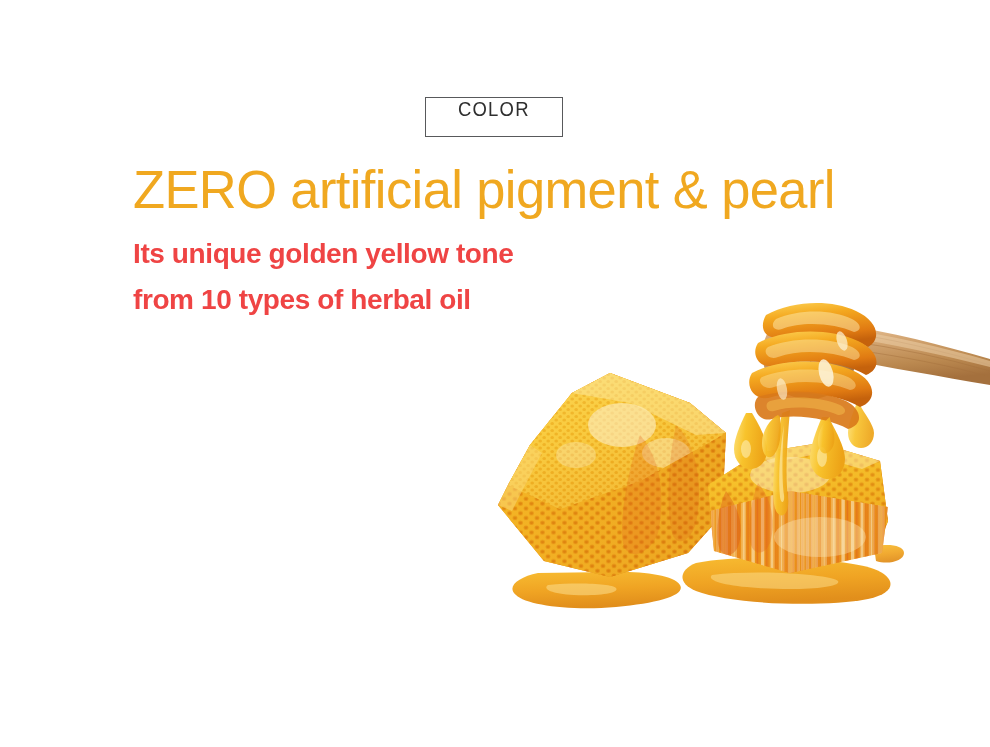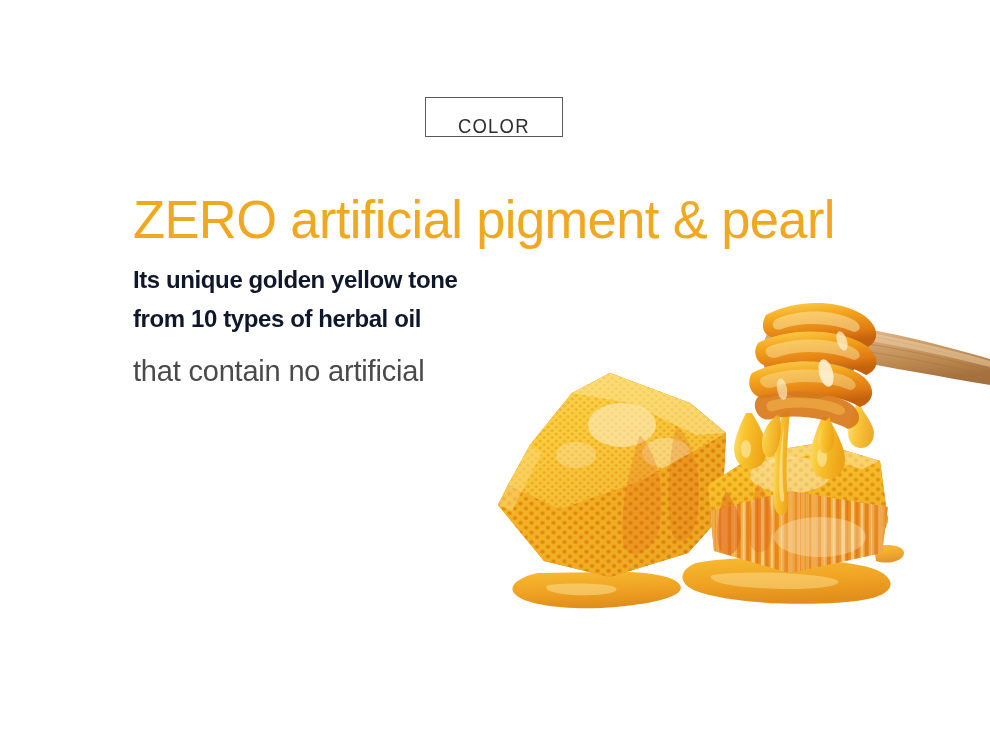--- a/index.html
+++ b/index.html
@@ -22,56 +22,56 @@
   
   .badge {
     position: absolute;
     left: 425px;
     top: 97px;
     width: 138px;
     height: 40px;
     border: 1px solid #58595b;
     box-sizing: border-box;
     display: flex;
-    align-items: flex-end;
+    align-items: flex-start;
     justify-content: center;
   }
   .badge-label {
     font-family: "Liberation Sans Narrow", "Liberation Sans", sans-serif;
     font-size: 21px;
     font-weight: 400;
     letter-spacing: 1.4px;
     color: #2f2f2f;
     transform: scaleX(0.88);
     line-height: 1;
   }
 
   
   .textblock {
     position: absolute;
     left: 133px;
-    top: 190px;
+    top: 160px;
     width: 760px;
   }
   .headline {
     font-family: "Liberation Sans", sans-serif;
     font-size: 53px;
     font-weight: 300;
     color: #f0a820;
     line-height: 1.12;
     letter-spacing: -0.6px;
     white-space: nowrap;
     margin: 0 0 12px 0;
     transform: scaleX(0.99);
     transform-origin: left center;
   }
   .sub-strong {
-    font-size: 24px;
+    font-size: 28px;
     font-weight: 700;
-    color: #0f172a;
+    color: #ef4444;
     line-height: 1.62;
     letter-spacing: -0.4px;
     white-space: nowrap;
   }
   .sub-light {
     font-size: 29px;
     font-weight: 300;
     color: #4a4a4a;
     line-height: 1.66;
     letter-spacing: -0.2px;
@@ -100,21 +100,20 @@
   </div>
 
   <div class="textblock">
 
     <h1 class="headline">ZERO artificial pigment &amp; pearl</h1>
 
     <div class="sub-strong">Its unique golden yellow tone</div>
 
     <div class="sub-strong">from 10 types of herbal oil</div>
 
-    <div class="sub-light first">that contain no artificial</div>
 
   </div>
 
   <div class="photo">
     <svg viewBox="0 0 500 345" xmlns="http://www.w3.org/2000/svg" aria-hidden="true">
       <defs>
 
         <pattern id="combCells" width="11" height="9.6" patternUnits="userSpaceOnUse">
           <rect width="11" height="9.6" fill="#f6c02a"></rect>
           <ellipse cx="3" cy="2.6" rx="2.5" ry="2.1" fill="#e99a16"></ellipse>

